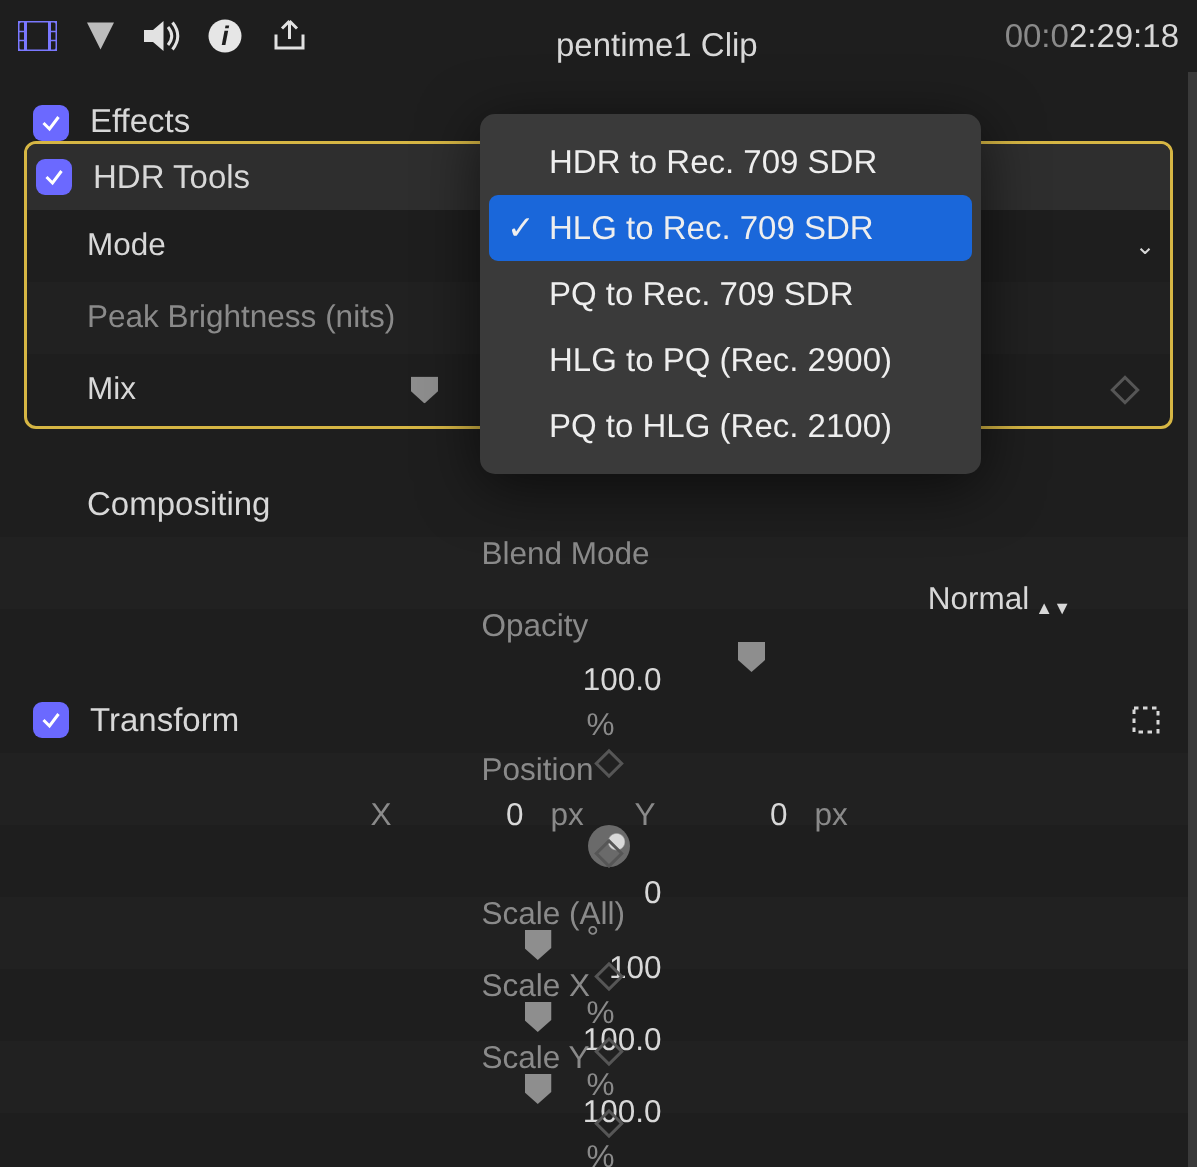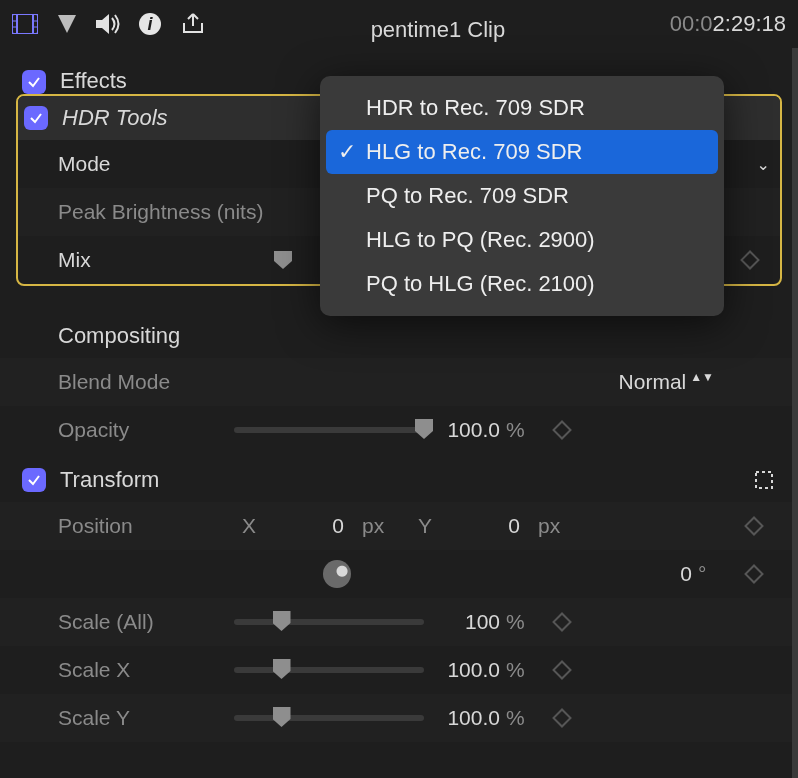--- a/index.html
+++ b/index.html
@@ -29,52 +29,52 @@
   
   .section{padding:0;}
   .sec-header{display:flex;align-items:flex-end;height:46px;padding:0 22px;gap:14px;}
   .sec-header .title{font-size:22px;color:var(--text);}
   .checkbox{width:24px;height:24px;border-radius:6px;background:var(--accent);display:flex;align-items:center;justify-content:center;cursor:pointer;}
   .checkbox svg{stroke:#fff;}
 
   
   .effect-box{margin:0 16px;border:2px solid var(--yellow);border-radius:8px;position:relative;overflow:visible;}
   .effect-header{height:44px;display:flex;align-items:center;padding:0 6px 0 6px;background:#2e2e2e;border-radius:6px 6px 0 0;gap:14px;}
-  .effect-header .title{font-size:22px;font-style:italic;}
+  .effect-header .title{font-size:22px;}
   .row{height:48px;display:flex;align-items:center;padding:0 10px 0 40px;font-size:21px;gap:6px;}
   .row.alt{background:var(--row-alt);}
   .row .label{width:210px;color:var(--text);}
   .row .label.dim{color:var(--text-dim);}
   .row .ctrl{flex:1;display:flex;align-items:center;gap:10px;}
   .row .unit{color:var(--text-dim);min-width:30px;}
   .row .kf{width:40px;display:flex;justify-content:center;}
   .diamond{width:14px;height:14px;transform:rotate(45deg);border:2px solid var(--keyframe);}
   .playhead{width:18px;height:18px;background:var(--slider-thumb);clip-path:polygon(0 0,100% 0,100% 55%,50% 100%,0 55%);}
 
   
   .group{margin-top:4px;}
   .sub-header{height:44px;display:flex;align-items:center;padding:0 22px 0 58px;font-size:22px;color:var(--text);justify-content:space-between;}
   .sub-header.withcb{padding-left:22px;gap:14px;justify-content:flex-start;}
-  .rows .row{padding-left:58px;padding-right:24px;}
+  .rows .row{padding-left:38px;padding-right:24px;flex-direction:column;}
   .rows .row .label{width:170px;}
   .rows .row .num{width:70px;text-align:right;}
 
   
   .slider{position:relative;width:190px;height:6px;background:var(--slider-track);border-radius:3px;}
   .slider .thumb{position:absolute;top:-8px;width:18px;height:20px;background:var(--slider-thumb);clip-path:polygon(0 0,100% 0,100% 60%,50% 100%,0 60%);transform:translateX(-9px);}
   .dial{width:28px;height:28px;border-radius:50%;background:radial-gradient(circle at 68% 40%,#d9d9d9 0 5px,#6a6a6a 6px);}
 
   
-  .menu{position:absolute;top:-20px;left:302px;width:404px;background:var(--menu-bg);border-radius:10px;padding:10px 0;box-shadow:0 8px 40px rgba(0,0,0,.6);z-index:10;}
+  .menu{position:absolute;top:-20px;left:302px;width:334px;background:var(--menu-bg);border-radius:10px;padding:10px 0;box-shadow:0 8px 40px rgba(0,0,0,.6);z-index:10;}
   .menu-item{height:44px;display:flex;align-items:center;padding:0 18px;font-size:22px;color:#eee;gap:10px;cursor:pointer;}
   .menu-item .check{width:18px;text-align:center;}
   .menu-item.sel{background:var(--menu-hl);border-radius:6px;margin:0 6px;padding:0 12px;}
   .chev-small{font-size:16px;color:var(--text);margin-left:2px;}
   .crop-icon{margin-left:auto;}
-  .blend-val{display:flex;align-items:flex-start;gap:4px;margin-left:auto;margin-right:60px;color:var(--text);}
+  .blend-val{display:flex;align-items:flex-end;gap:4px;margin-left:auto;margin-right:60px;color:var(--text);}
 
   .xy-group{display:flex;align-items:center;gap:18px;flex:1;}
   .axis-lbl{color:var(--text-dim);width:22px;text-align:right;}
   .right-scroll{position:absolute;right:0;top:48px;bottom:0;width:6px;background:#3a3a3a;}
 </style>
 </head>
 <body>
 
 <div class="toolbar">
   <div class="icon-group">

